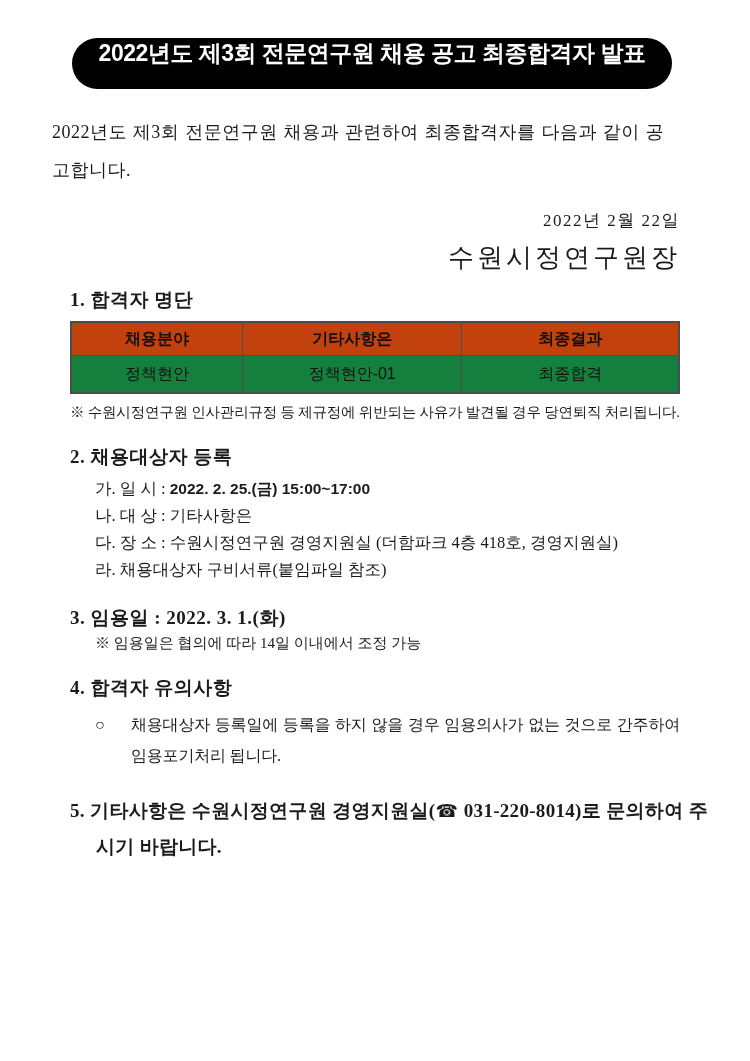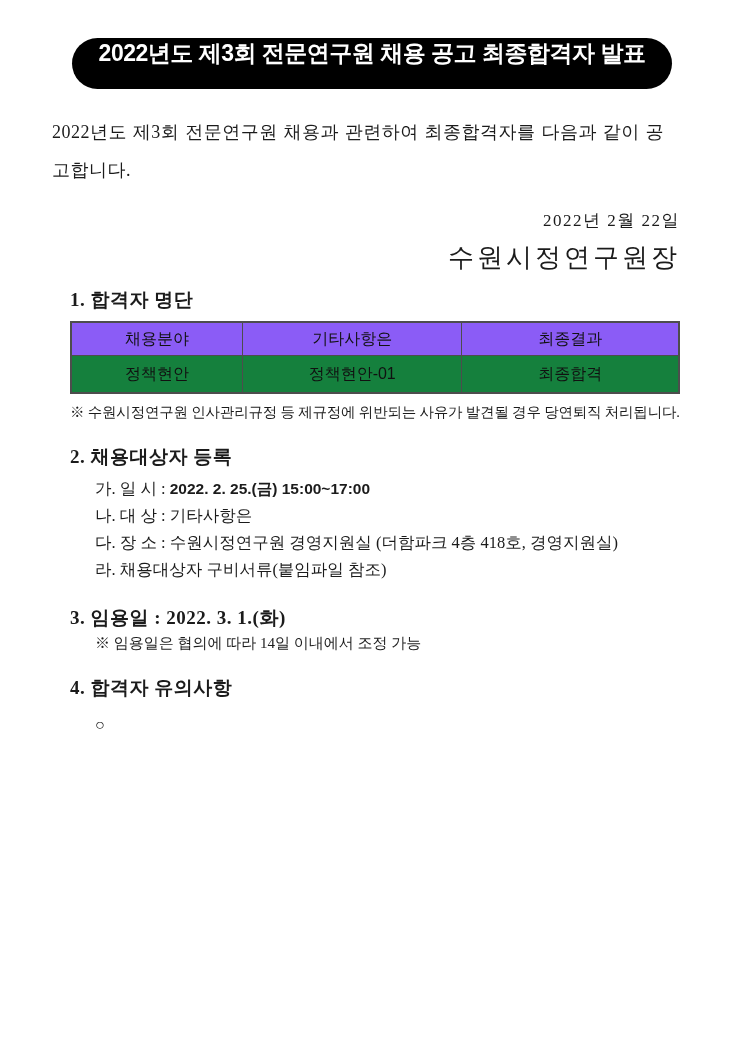--- a/index.html
+++ b/index.html
@@ -90,22 +90,22 @@
     table-layout: fixed;
   }
   .pass-table th, .pass-table td {
     border: 1px solid #4d4d4d;
     padding: 0;
   }
   .pass-table {
     border: 2px solid #4d4d4d;
   }
   .pass-table th {
-    background: #8b5cf6;
-    font-weight: 400;
+    background: #c2410c;
+    font-weight: 700;
     height: 32px;
   }
   .pass-table td {
     background: #15803d;
     height: 36px;
   }
 
   
   .table-note {
     margin: 9px 0 0 70px;
@@ -219,16 +219,18 @@
     <div class="item"><span>다. 장 소 : </span><span>수원시정연구원 경영지원실 (더함파크 4층 418호, 경영지원실)</span></div>
     <div class="item"><span>라. </span><span>채용대상자 구비서류(붙임파일 참조)</span></div>
   </div>
 
   <div class="sec-heading sh3">3. 임용일 : 2022. 3. 1.(화)</div>
   <p class="sub-note">※ 임용일은 협의에 따라 14일 이내에서 조정 가능</p>
 
   <div class="sec-heading sh4">4. 합격자 유의사항</div>
   <div class="bullet">
     <span class="bullet-marker">○</span>
-  </div>
-
+    <span class="bullet-text">채용대상자 등록일에 등록을 하지 않을 경우 임용의사가 없는 것으로 간주하여 임용포기처리 됩니다.</span>
+  </div>
+
+  <p class="sec5"><span>5. 기타사항은 수원시정연구원 경영지원실(</span><span class="phone-glyph">☎</span><span> 031-220-8014)로 문의하여 주시기 바랍니다.</span></p>
 
 </div>
 
 </body></html>

